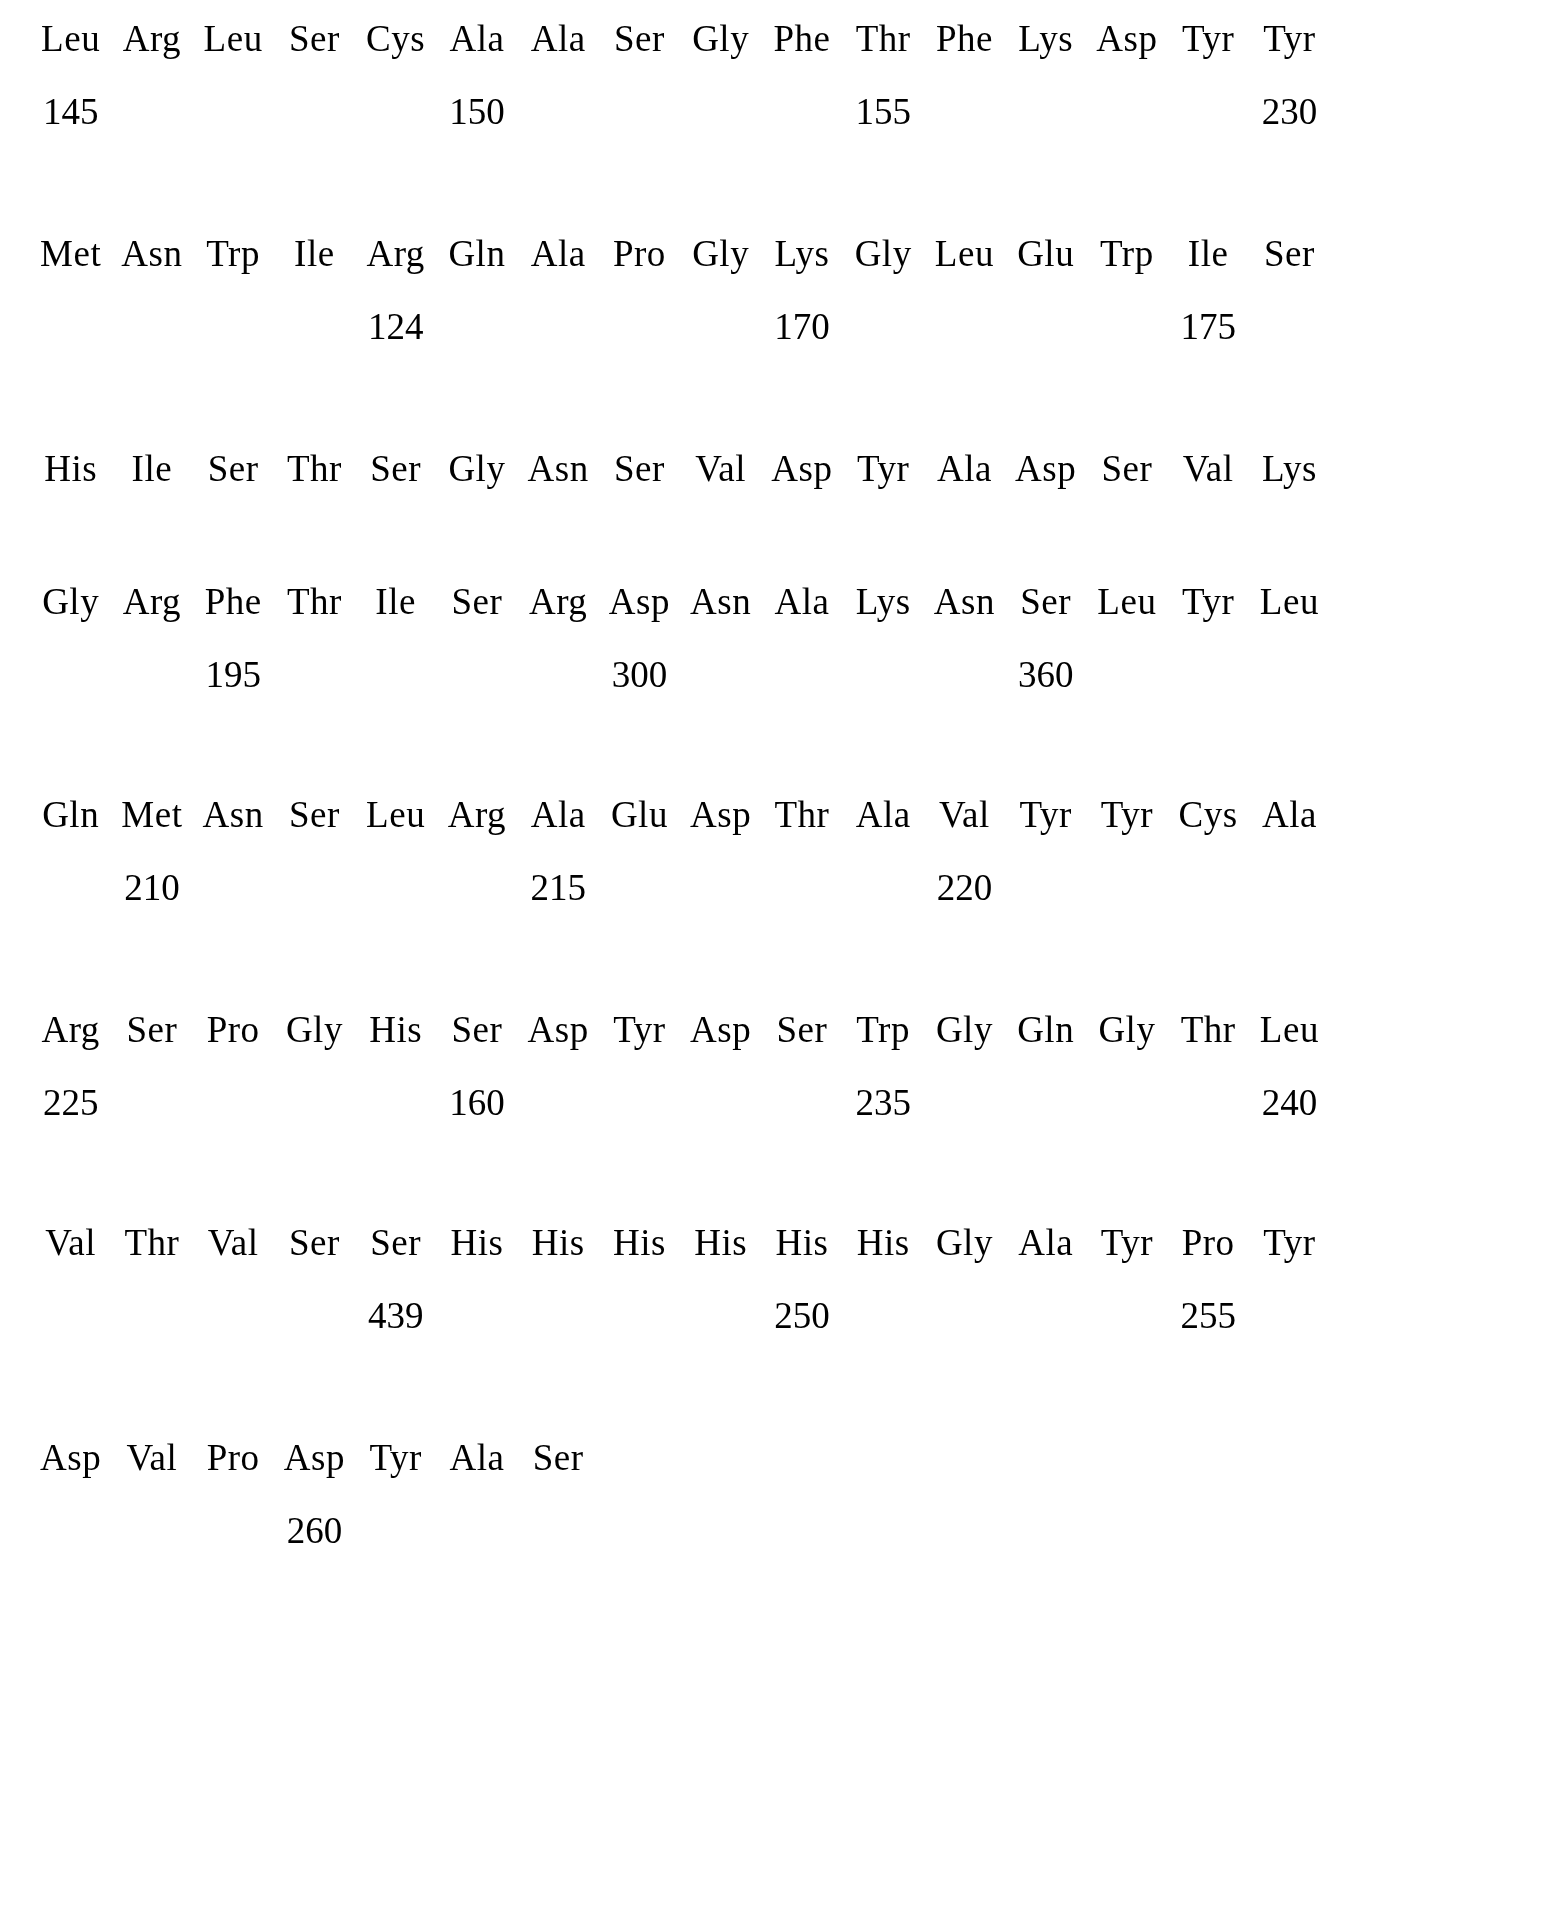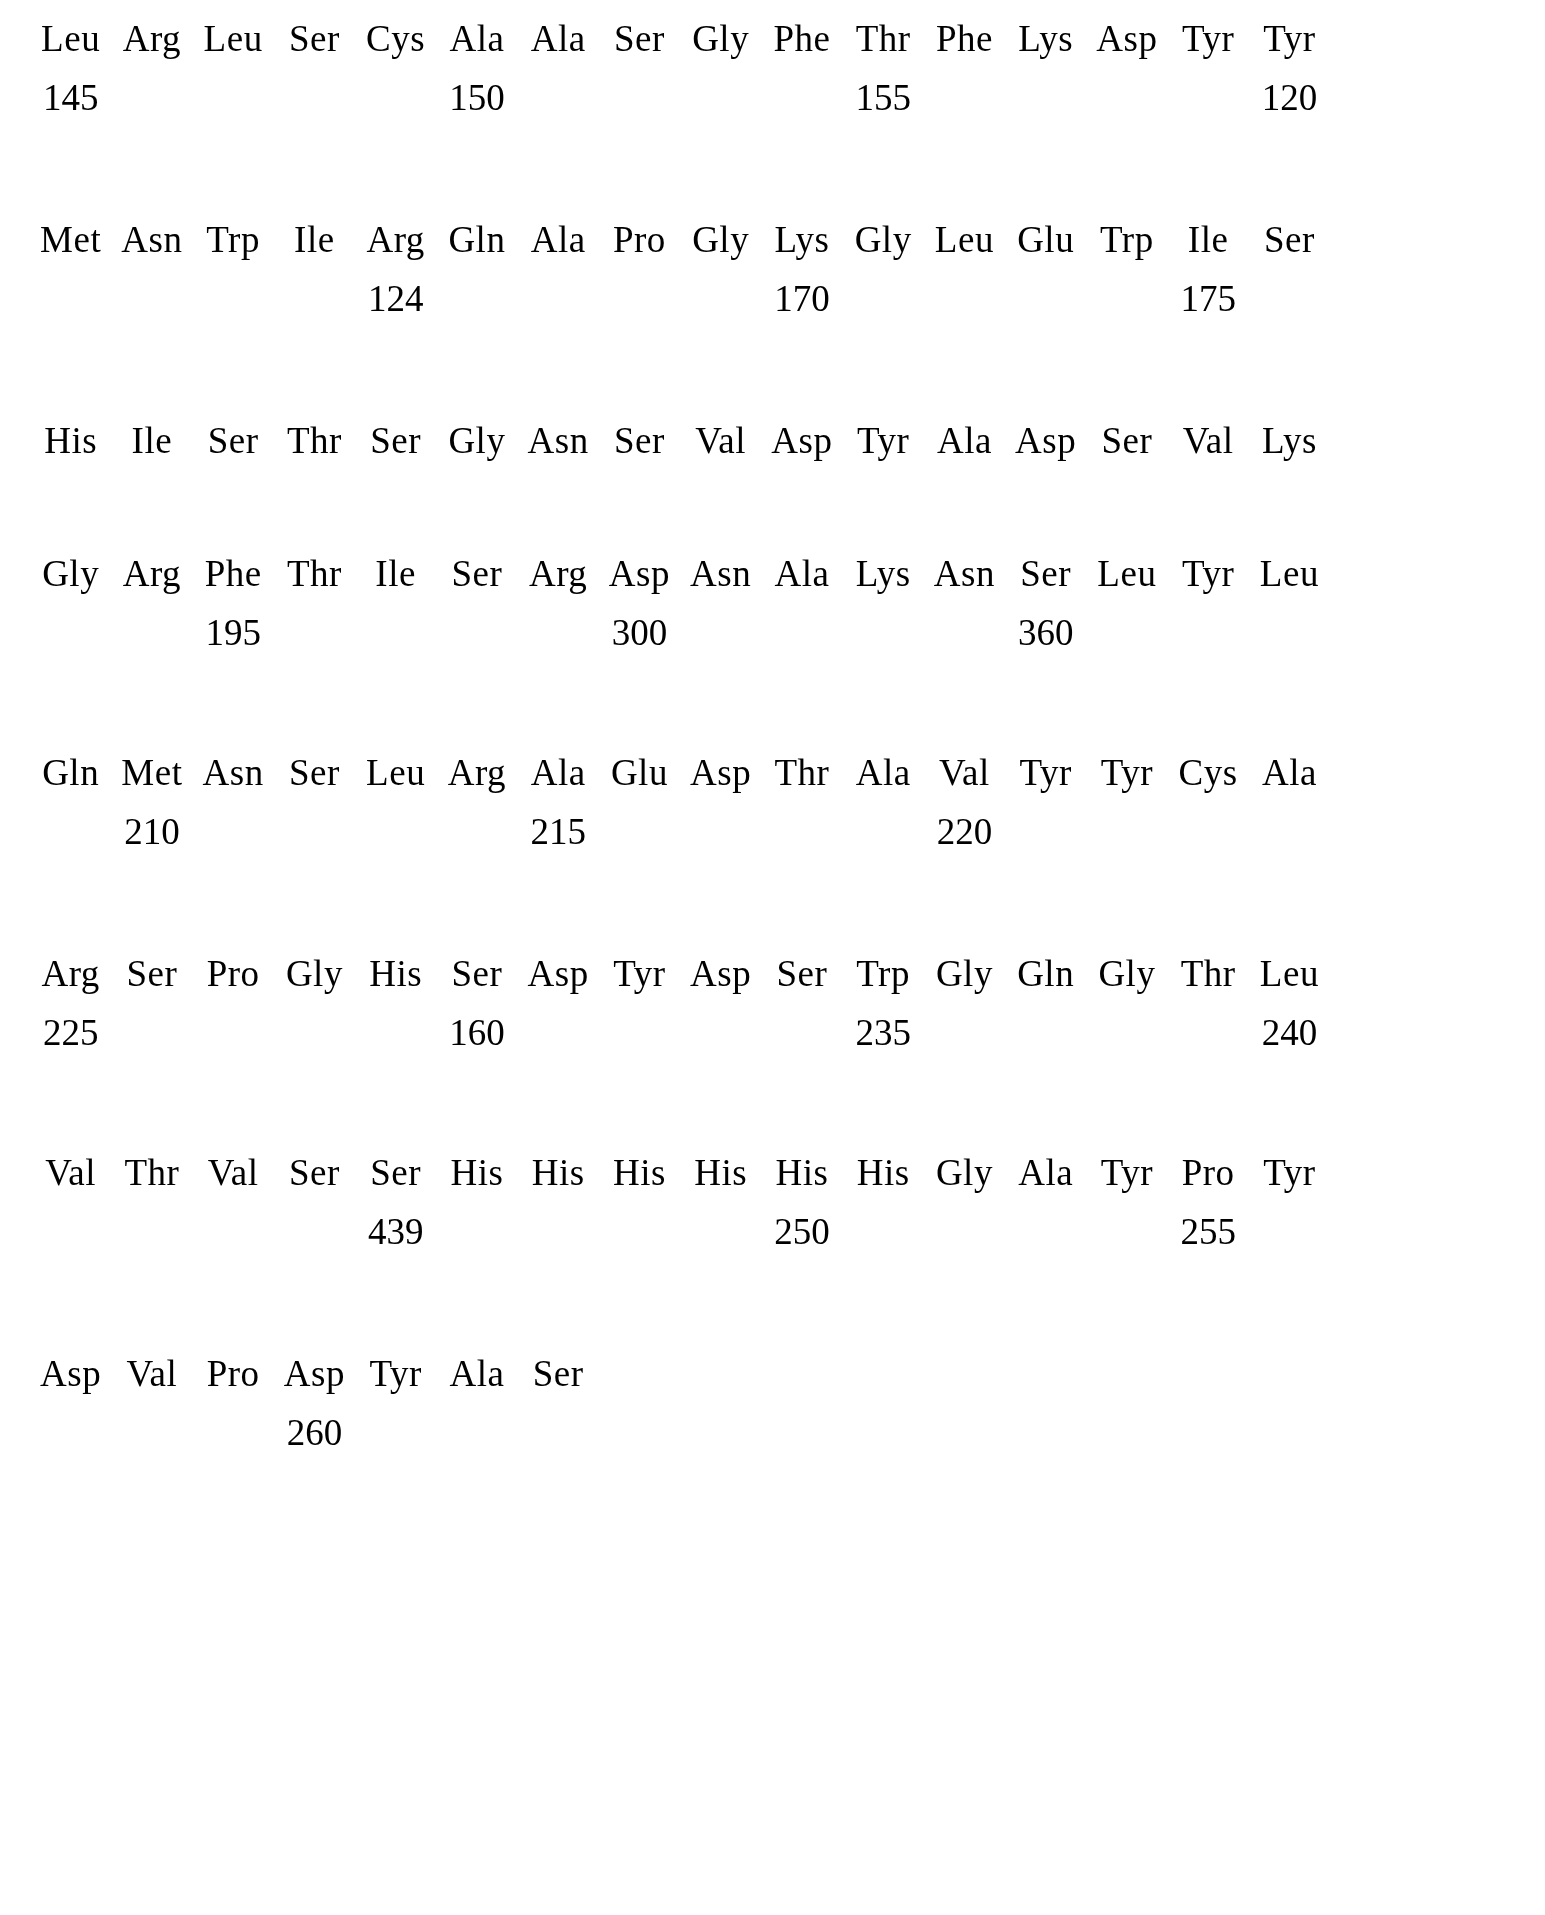--- a/index.html
+++ b/index.html
@@ -40,21 +40,21 @@
     text-align: center;
     white-space: nowrap;
   }
   .number-row {
     display: grid;
     grid-template-columns: repeat(16, 1fr);
     width: 1300px;
     margin-left: 30px;
     font-size: 37px;
     line-height: 1.0;
-    margin-top: 22px;
+    margin-top: 36px;
     height: 44px;
   }
   .number {
     text-align: center;
     white-space: nowrap;
   }
   .spacer-0 { height: 98px; }
   .spacer-1 { height: 98px; }
   .spacer-2 { height: 96px; }
   .spacer-3 { height: 96px; }
@@ -96,21 +96,21 @@
       <span class="number">150</span>
       <span class="number"></span>
       <span class="number"></span>
       <span class="number"></span>
       <span class="number"></span>
       <span class="number">155</span>
       <span class="number"></span>
       <span class="number"></span>
       <span class="number"></span>
       <span class="number"></span>
-      <span class="number">120</span>
+      <span class="number">230</span>
     </div>
   </div>
 
   <div class="spacer-0"></div>
 
   <div class="seq-block">
     <div class="residue-row">
       <span class="residue">Met</span>
       <span class="residue">Asn</span>
       <span class="residue">Trp</span>

